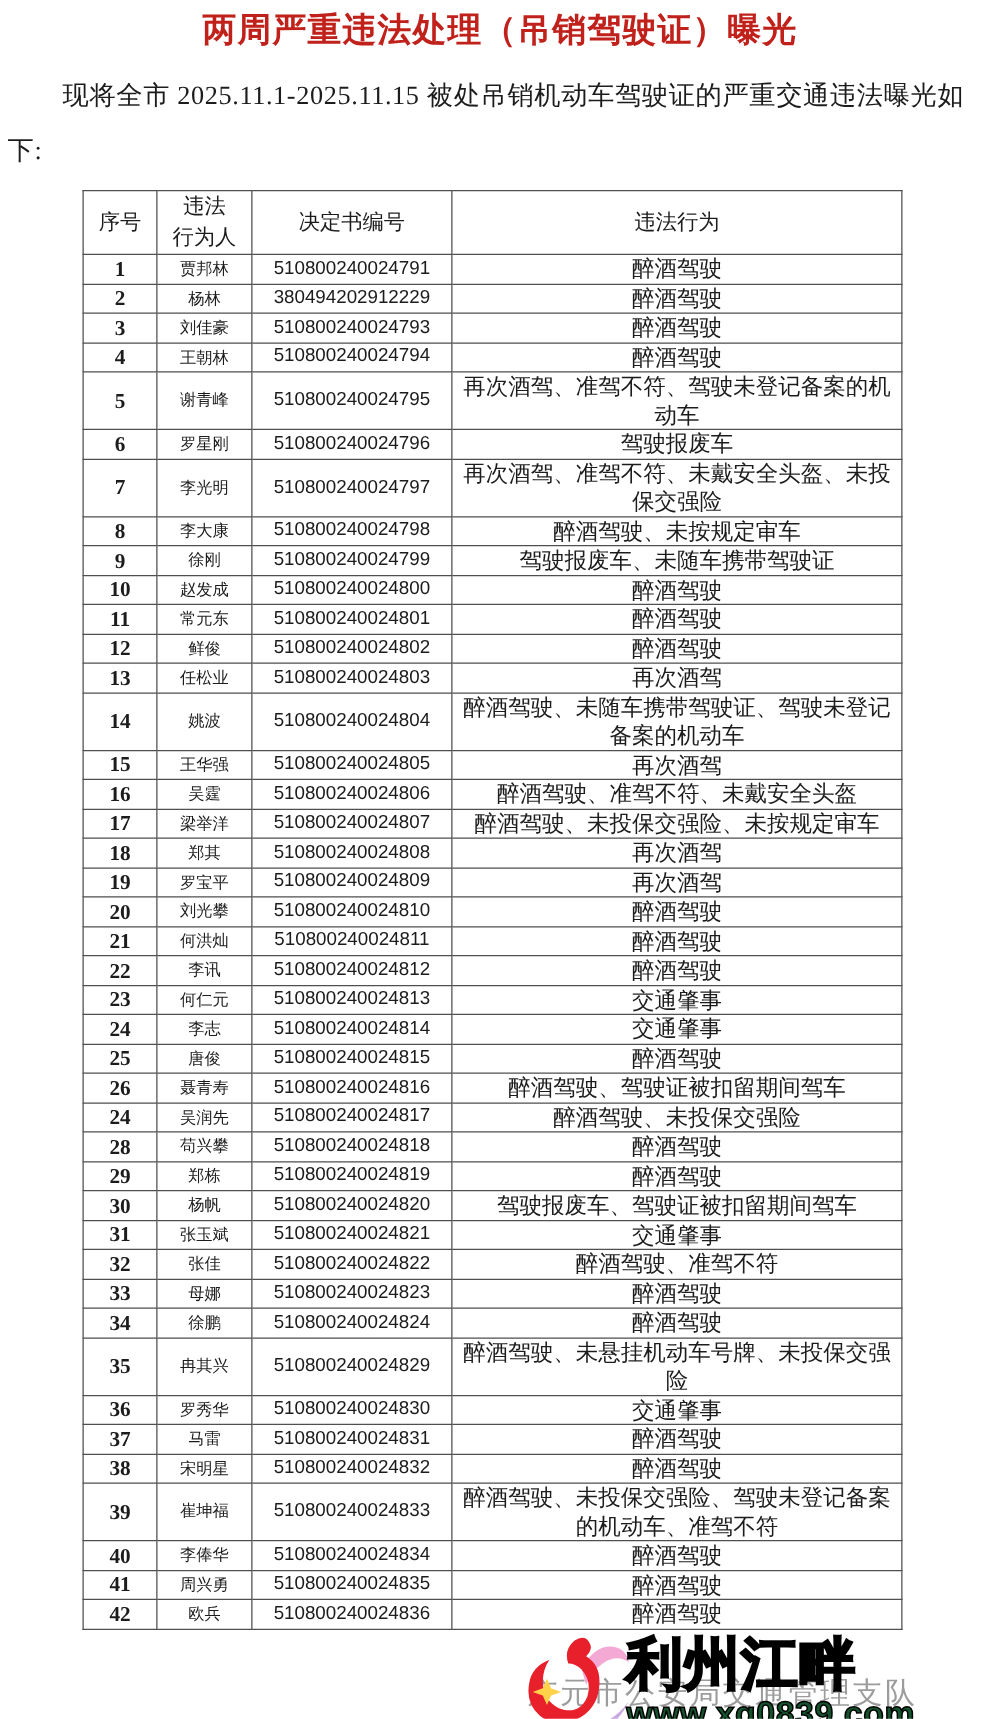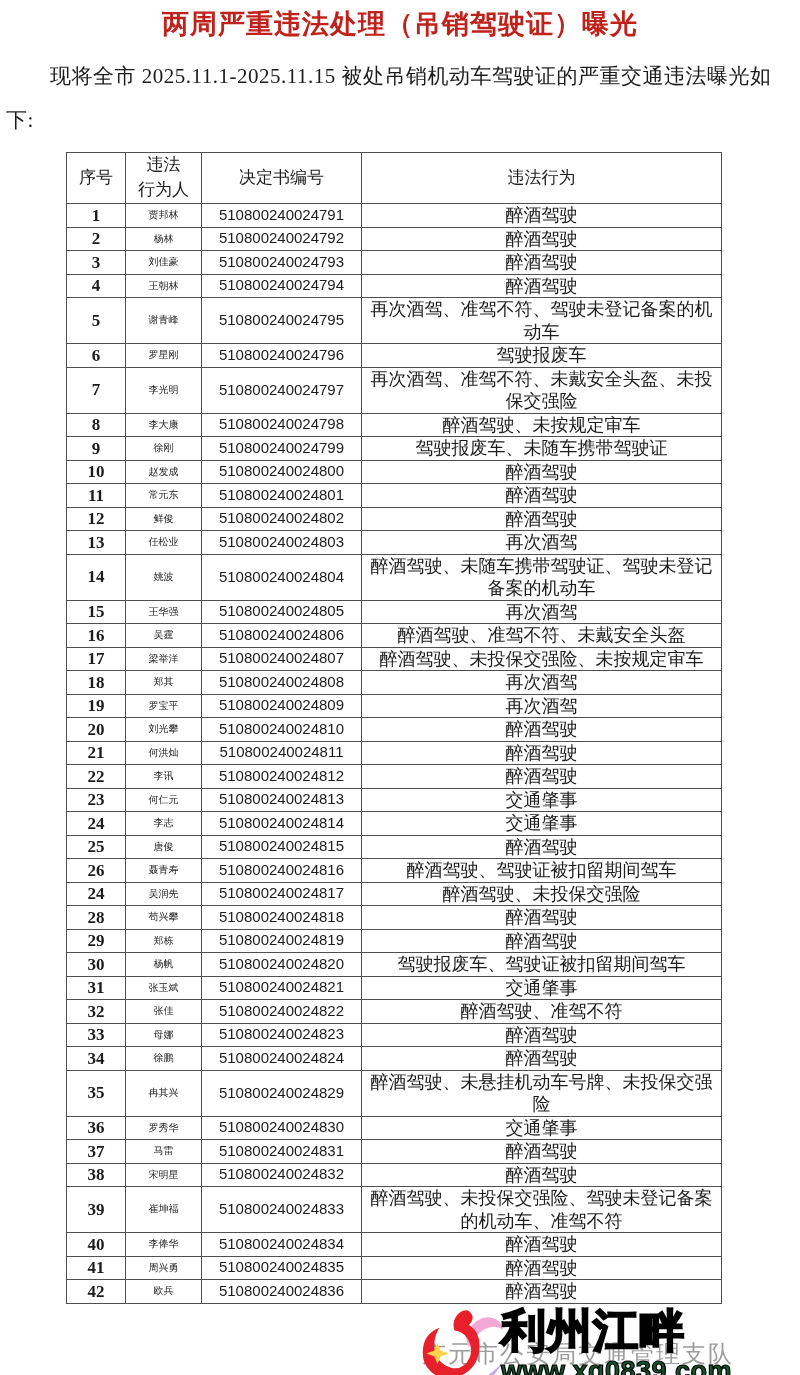--- a/index.html
+++ b/index.html
@@ -43,21 +43,21 @@
   }
   .violations thead th {
     height: 51px;
     font-size: 17px;
     font-weight: normal;
     white-space: pre-line;
     line-height: 1.45;
   }
   .violations tbody td { height: 23px; line-height: 1.25; }
   .c-num  { width: 59px;  font-weight: bold; font-size: 17px; }
-  .c-name { width: 76px;  font-size: 10px; }
+  .c-name { width: 76px;  font-size: 13px; }
   .c-doc  { width: 160px; font-size: 15px; font-family: "Liberation Sans", sans-serif; }
   .c-act  { width: 360px; font-size: 18px; }
   .footer { position: relative; height: 142px; width: 800px; }
   .signature {
     position: absolute; left: 422px; top: 34px;
     font-size: 24px; letter-spacing: 2px;
     color: #9c9c9c; z-index: 1; white-space: nowrap;
   }
   .watermark {
     position: absolute; left: 410px; top: 2px;
@@ -108,21 +108,21 @@
         <tr>
           <td class="c-num">1</td>
           <td class="c-name">贾邦林</td>
           <td class="c-doc">510800240024791</td>
           <td class="c-act">醉酒驾驶</td>
         </tr>
 
         <tr>
           <td class="c-num">2</td>
           <td class="c-name">杨林</td>
-          <td class="c-doc">510800240024792</td>
+          <td class="c-doc">380494202912229</td>
           <td class="c-act">醉酒驾驶</td>
         </tr>
 
         <tr>
           <td class="c-num">3</td>
           <td class="c-name">刘佳豪</td>
           <td class="c-doc">510800240024793</td>
           <td class="c-act">醉酒驾驶</td>
         </tr>
 

